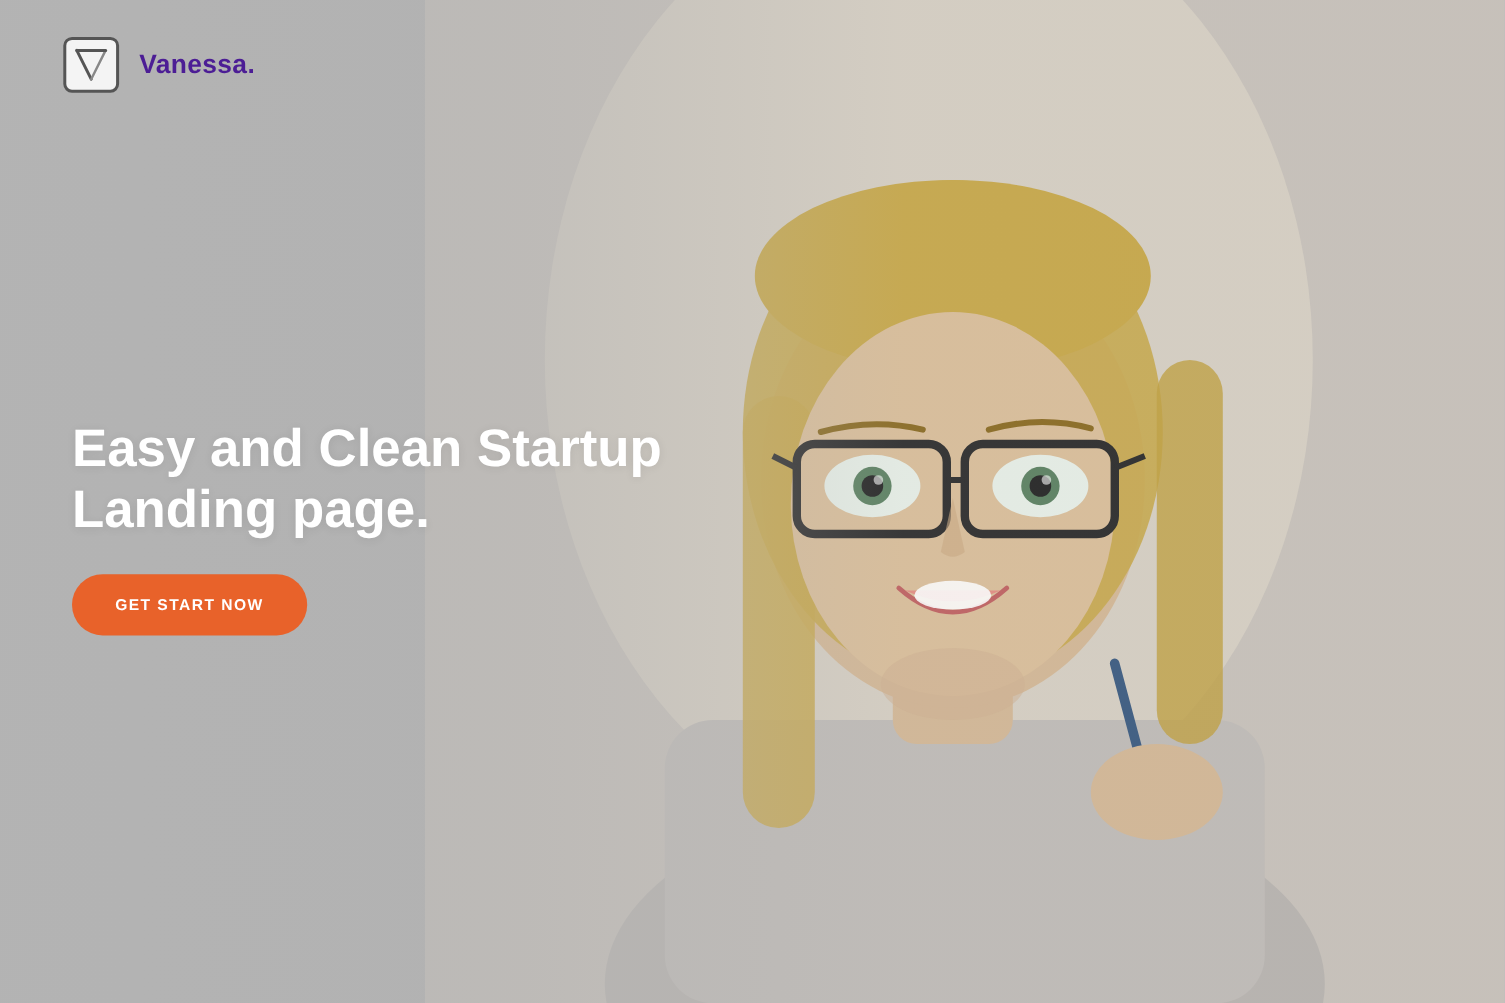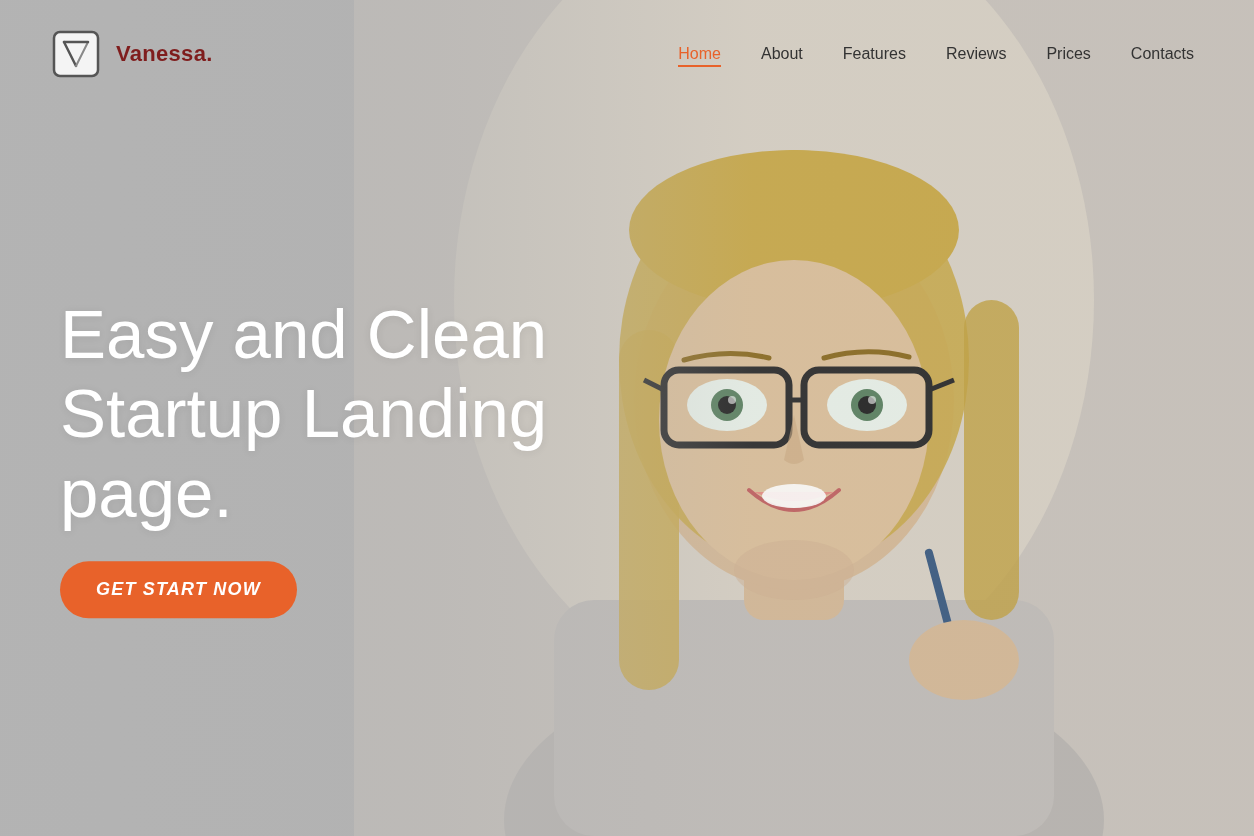--- a/index.html
+++ b/index.html
@@ -69,21 +69,21 @@
     }
 
     .logo-icon {
       width: 52px;
       height: 52px;
     }
 
     .logo-text {
       font-size: 22px;
       font-weight: 600;
-      color: #7f1d1d;
+      color: #4c1d95;
       letter-spacing: 0.3px;
     }
 
     .nav-links {
       display: flex;
       align-items: center;
       gap: 40px;
       list-style: none;
     }
 
@@ -104,22 +104,22 @@
     .hero-content {
       position: absolute;
       z-index: 10;
       left: 60px;
       top: 50%;
       transform: translateY(-38%);
       max-width: 580px;
     }
 
     .hero-title {
-      font-size: 69px;
-      font-weight: 400;
+      font-size: 44px;
+      font-weight: 700;
       color: #fff;
       line-height: 1.15;
       margin-bottom: 28px;
       text-shadow: 0 1px 8px rgba(0,0,0,0.08);
     }
 
     .hero-subtitle {
       font-size: 16px;
       color: rgba(255,255,255,0.92);
       line-height: 1.65;
@@ -132,26 +132,25 @@
       align-items: center;
       gap: 28px;
     }
 
     .btn-start {
       background: #e8622a;
       color: #fff;
       border: none;
       border-radius: 50px;
       padding: 18px 36px;
-      font-size: 18px;
+      font-size: 13px;
       font-weight: 700;
       letter-spacing: 1.2px;
       text-transform: uppercase;
       cursor: pointer;
-      font-style: italic;
     }
 
     .btn-video {
       display: flex;
       align-items: center;
       gap: 14px;
       background: none;
       border: none;
       cursor: pointer;
     }
@@ -248,40 +247,20 @@
     <div class="logo">
       <svg class="logo-icon" viewBox="0 0 52 52" fill="none" xmlns="http://www.w3.org/2000/svg">
         <rect x="4" y="4" width="44" height="44" rx="6" stroke="#555" stroke-width="2.5" fill="white" fill-opacity="0.85"></rect>
         <line x1="14" y1="14" x2="26" y2="38" stroke="#555" stroke-width="2.5" stroke-linecap="round"></line>
         <line x1="38" y1="14" x2="26" y2="38" stroke="#888" stroke-width="2" stroke-linecap="round"></line>
         <line x1="14" y1="14" x2="38" y2="14" stroke="#555" stroke-width="2.5" stroke-linecap="round"></line>
       </svg>
       <span class="logo-text">Vanessa.</span>
     </div>
 
-    <ul class="nav-links">
-      <li class="active">
-        <a href="#">Home</a>
-      </li>
-      <li>
-        <a href="#">About</a>
-      </li>
-      <li>
-        <a href="#">Features</a>
-      </li>
-      <li>
-        <a href="#">Reviews</a>
-      </li>
-      <li>
-        <a href="#">Prices</a>
-      </li>
-      <li>
-        <a href="#">Contacts</a>
-      </li>
-    </ul>
   </nav>
 
   <div class="hero-content">
     <h1 class="hero-title">Easy and Clean Startup Landing page.</h1>
 
     <div class="hero-actions">
       <button class="btn-start">GET START NOW</button>
 
     </div>
   </div>

